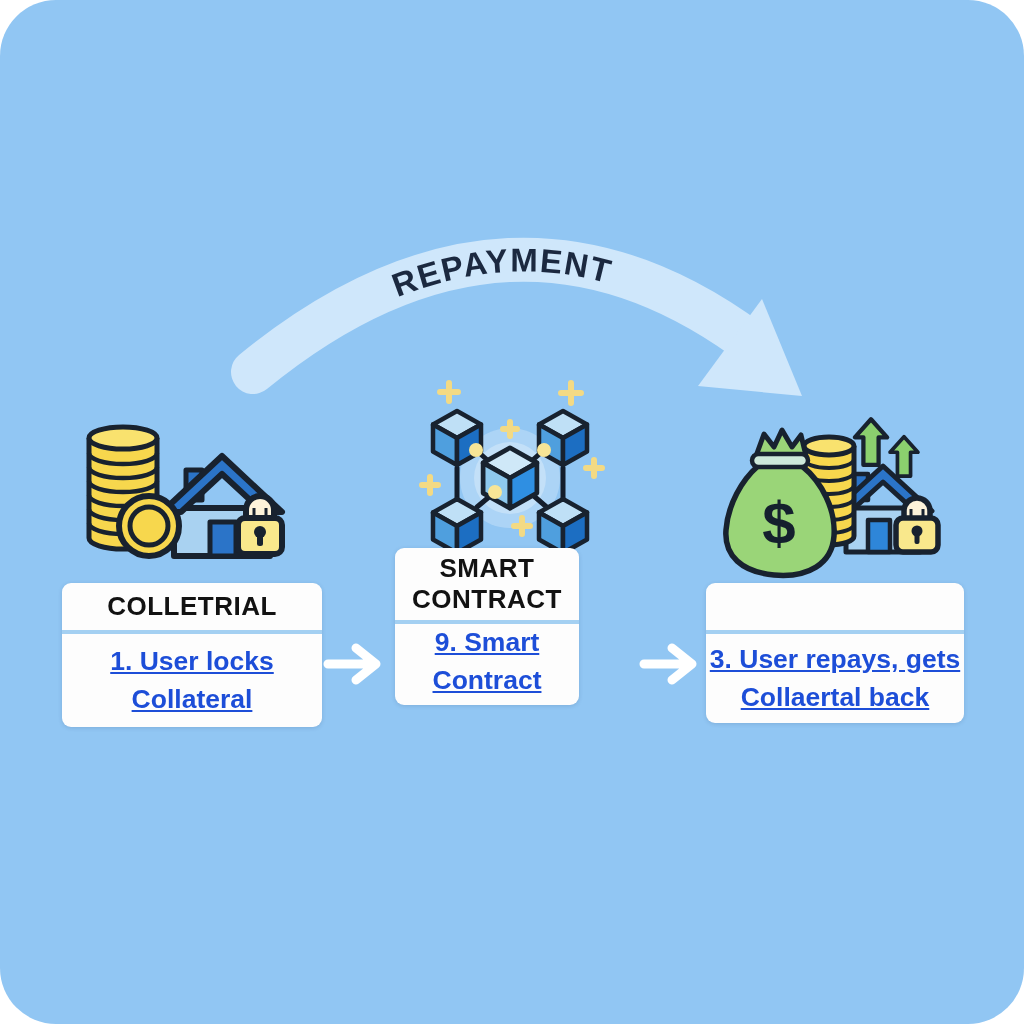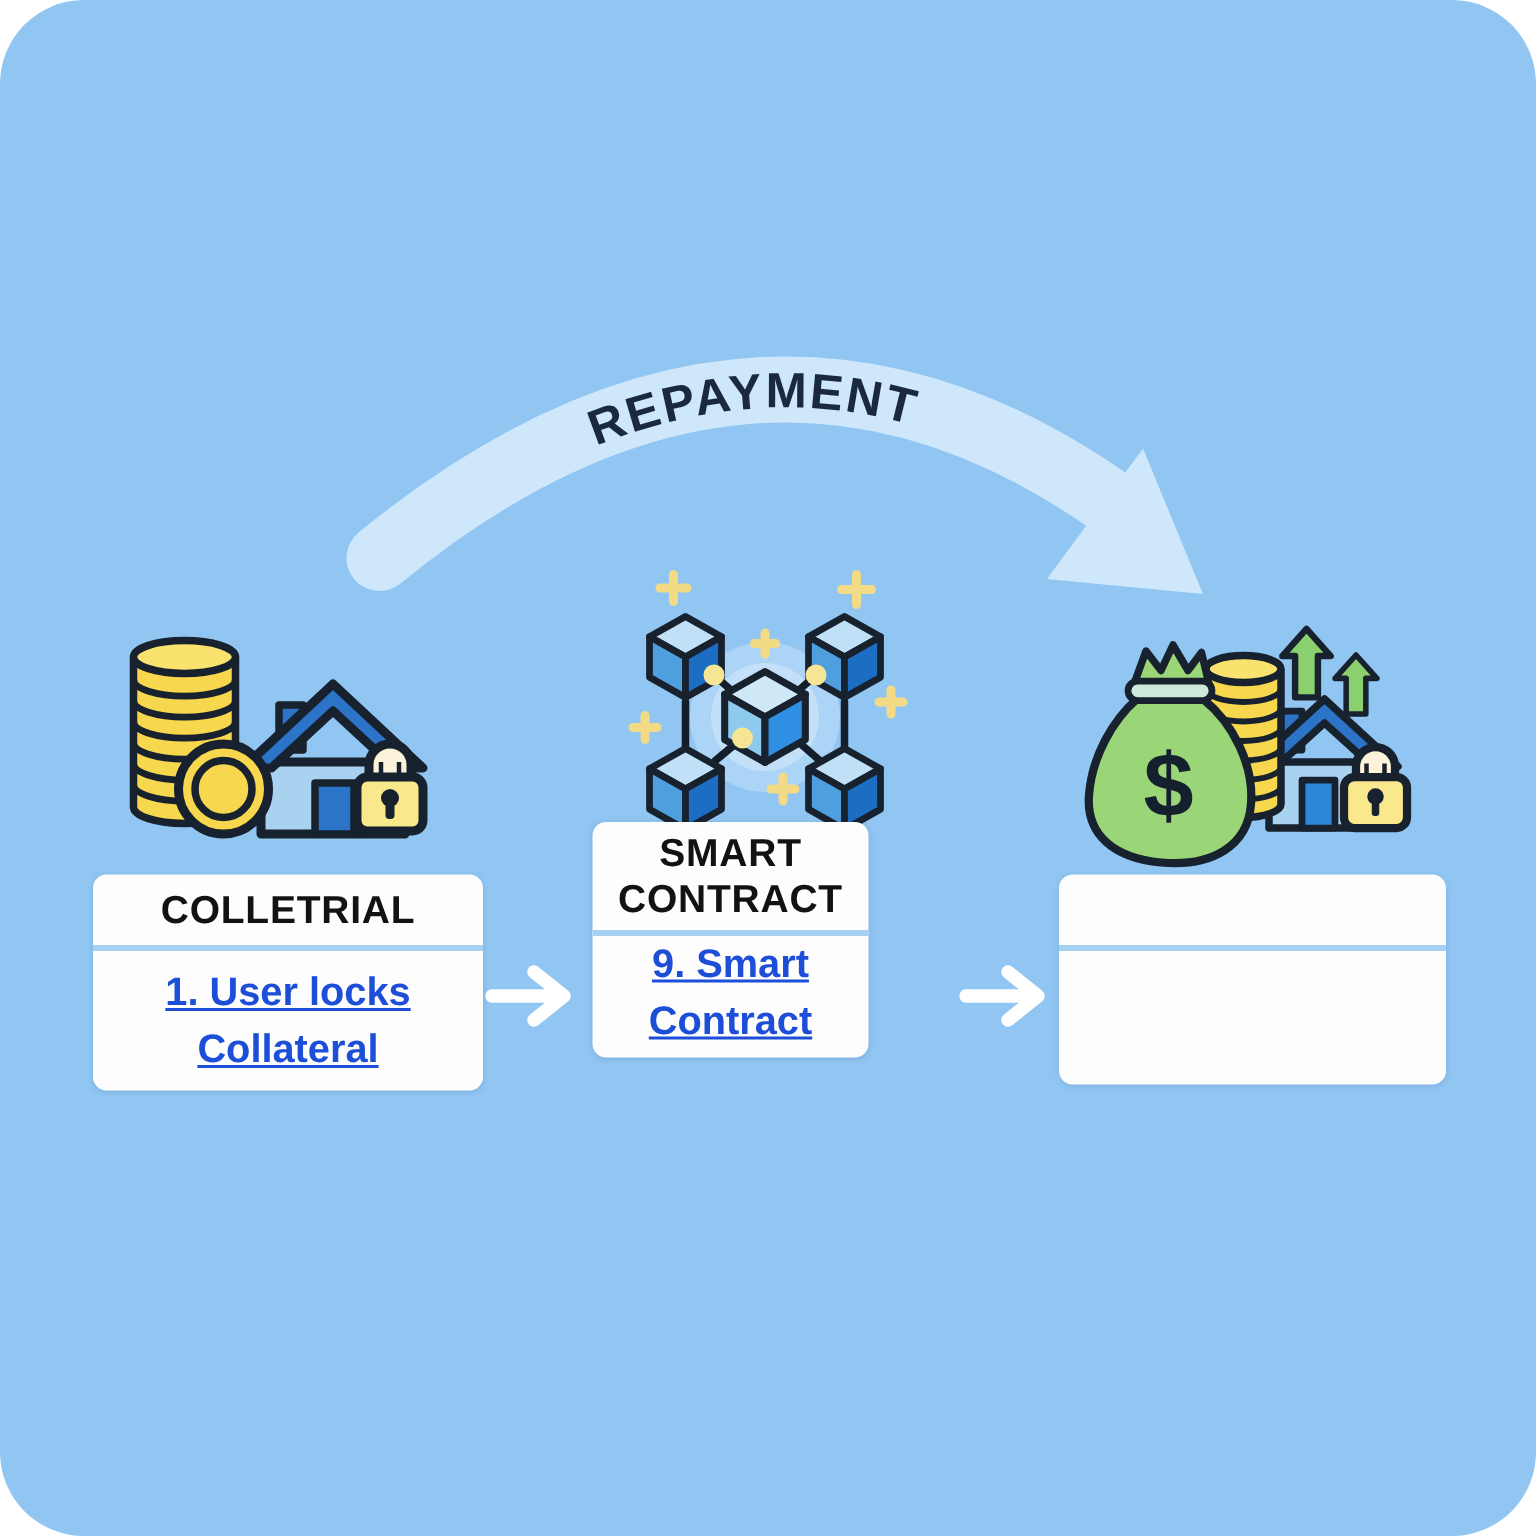--- a/index.html
+++ b/index.html
@@ -173,14 +173,16 @@
 issues Loan</div>
   </div>
 
   <svg class="layer" style="left:636px;top:640px" width="72" height="48" viewBox="0 0 72 48">
     <path d="M8,24 H48 M36,8 L56,24 L36,40" fill="none" stroke="#ffffff" stroke-width="9" stroke-linecap="round" stroke-linejoin="round"></path>
   </svg>
 
   <div class="step-card" style="left:706px;top:583px;width:258px;height:140px">
     <div class="step-header" style="height:47px"></div>
     <div class="step-divider"></div>
+    <div class="step-body">3. User repays, gets
+Collaertal back</div>
   </div>
 </div>
 
 </body></html>

